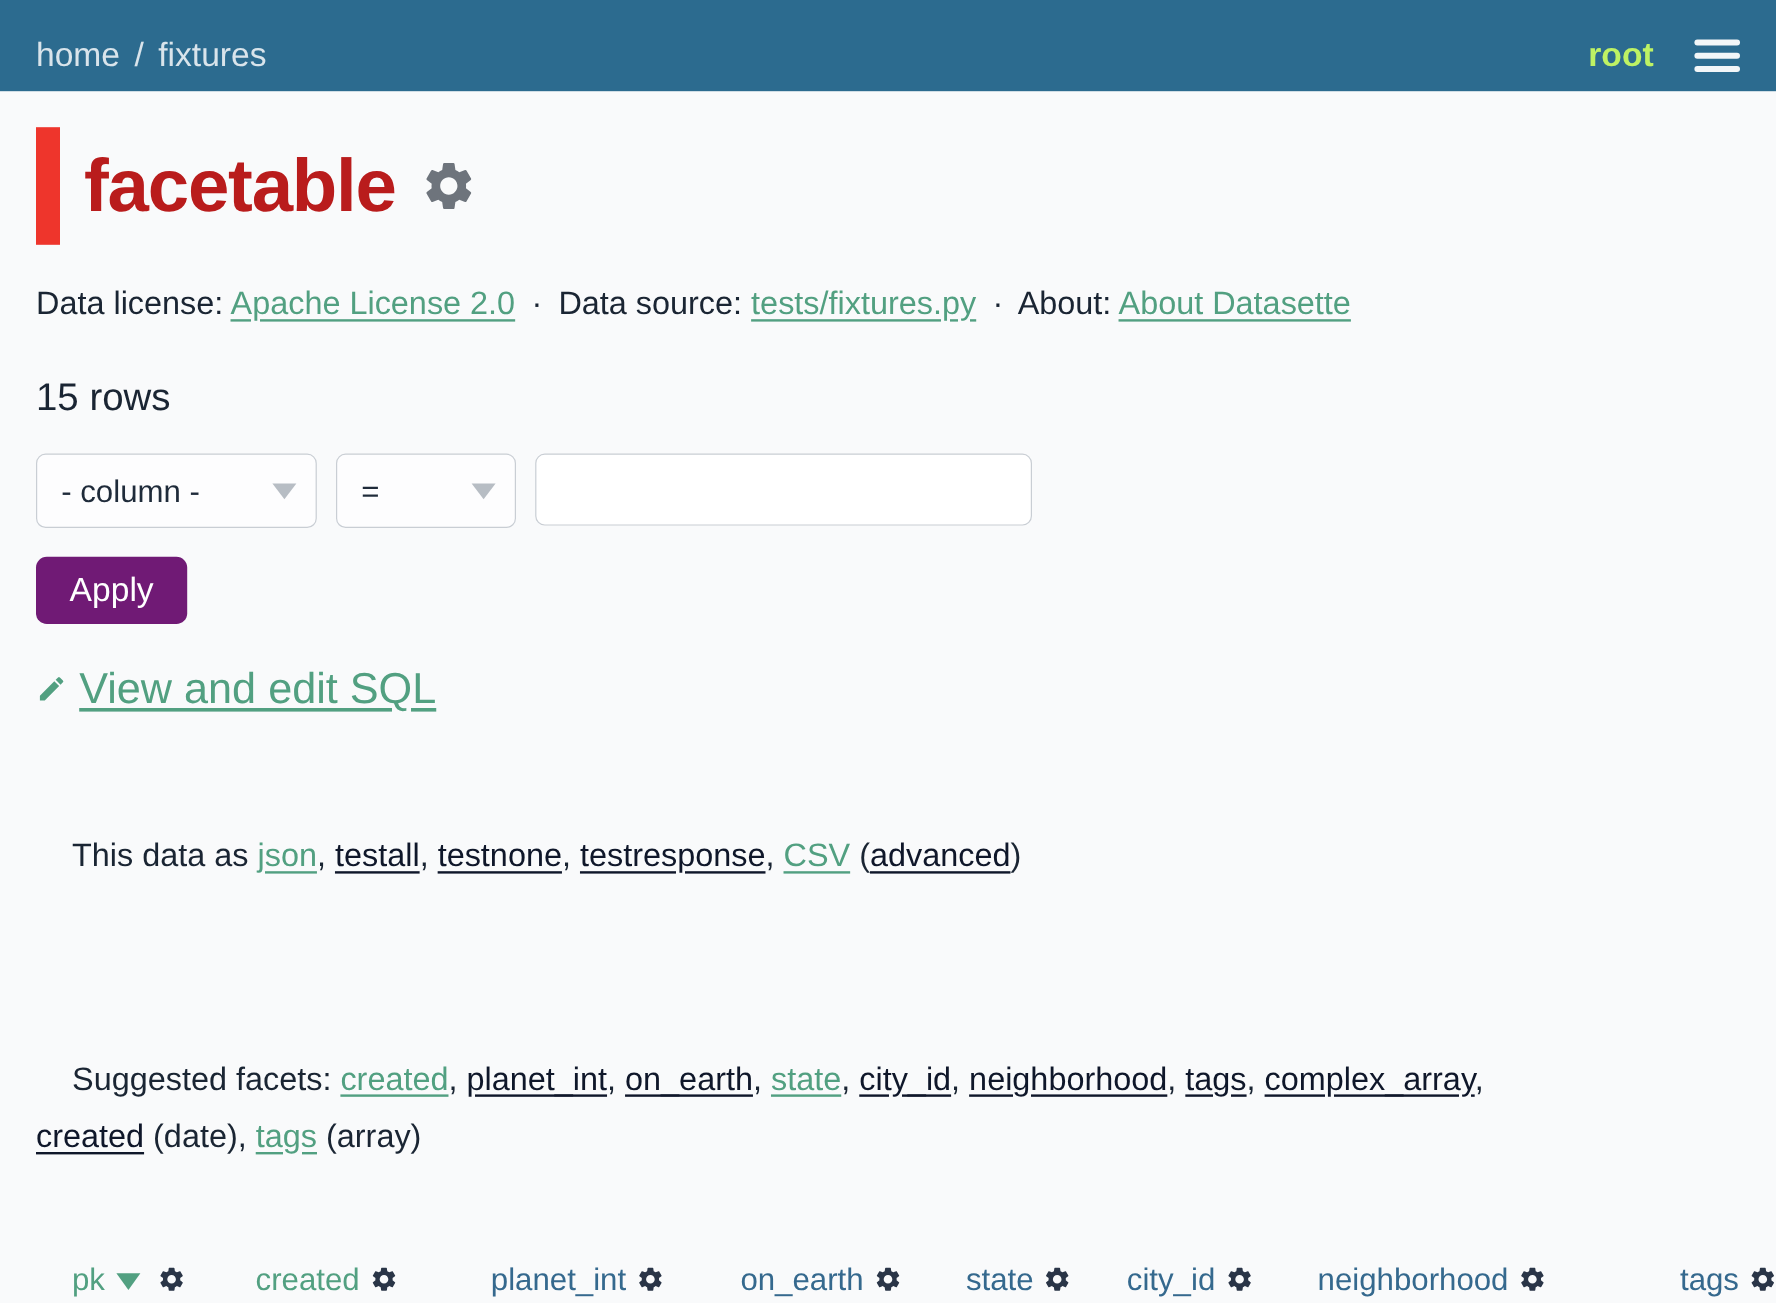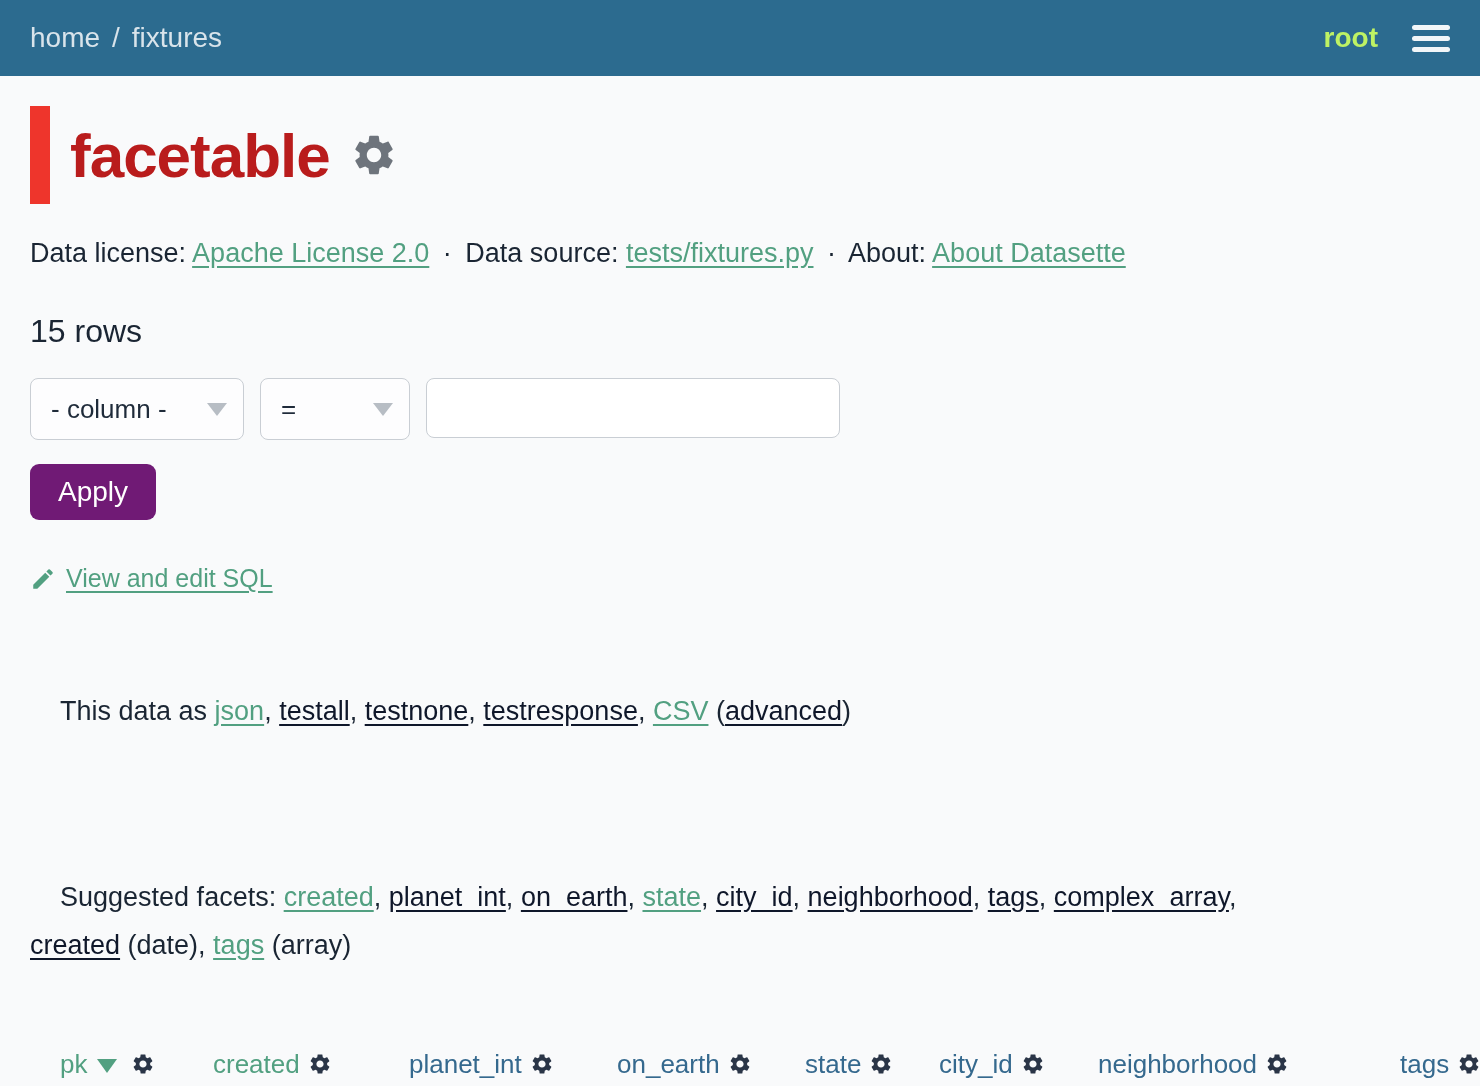--- a/index.html
+++ b/index.html
@@ -1,21 +1,21 @@
 <!DOCTYPE html>
 <html><head>
 <meta charset="utf-8">
 <style>
   * { margin:0; padding:0; box-sizing:border-box; }
   html,body { width:1480px; height:1086px; overflow:hidden; background:#f9fafb;
     font-family:"Liberation Sans", sans-serif; color:#1a2533; }
 
   
-  .topbar { height:76px; background:#2c6b8f; display:flex; align-items:center;
-    padding:0 30px; justify-content:space-between; }
+  .topbar { height:76px; background:#2c6b8f; display:flex; align-items:flex-end;
+    padding:14px 30px; justify-content:space-between; }
   .crumbs { font-size:28px; color:#d9e4eb; display:flex; align-items:center; }
   .crumbs a { color:#d9e4eb; text-decoration:none; }
   .crumb-sep { margin:0 12px; }
   .topbar-right { display:flex; align-items:center; gap:34px; }
   .user { color:#bef264; font-size:28px; font-weight:bold; }
   .burger { display:flex; flex-direction:column; gap:6px; cursor:pointer; }
   .burger div { width:38px; height:5px; background:#f2f6f8; border-radius:3px; }
 
   
   .page { padding:0 30px; }
@@ -33,33 +33,33 @@
   
   a.lnk { text-decoration:underline; text-underline-offset:4px; cursor:pointer; }
   a.fresh { color:#52a081; }
   a.visited { color:#0f172a; }
 
   
   .filters { margin-top:28px; display:flex; align-items:flex-start; gap:16px; }
   .fake-select { background:#fdfdfe; border:1px solid #c9ced4; border-radius:8px;
     height:62px; display:flex; align-items:center; justify-content:space-between;
     padding:0 16px 0 20px; font-size:26px; color:#1f2b3a; cursor:default; }
-  .sel-col { width:214px; }
+  .sel-col { width:234px; }
   .sel-op  { width:150px; }
   .tri-down { width:0; height:0; border-left:10px solid transparent;
     border-right:10px solid transparent; border-top:13px solid #b7bdc4; }
   .txt-input { width:414px; height:60px; border:1px solid #c9ced4; border-radius:8px;
     background:#ffffff; font-size:26px; padding:0 14px;
     font-family:"Liberation Sans", sans-serif; }
 
   .apply-btn { margin-top:24px; background:#701a75; color:#ffffff; border:none;
     border-radius:9px; font-size:28px; padding:12px 28px; cursor:pointer;
     font-family:"Liberation Sans", sans-serif; }
 
-  .sqlrow { margin-top:44px; font-size:25px; display:flex; align-items:center; gap:10px; }
+  .sqlrow { margin-top:33px; font-size:36px; display:flex; align-items:center; gap:10px; }
   .pencil { color:#52a081; display:flex; }
 
   .exportrow, .facetsrow { font-size:27px; white-space:pre-wrap; line-height:48px; }
   .exportrow { margin-top:46px; }
   .facetsrow { margin-top:42px; max-width:1420px; }
 
   
   table { margin-top:26px; margin-left:20px; border-collapse:collapse;
     table-layout:fixed; width:1560px; font-size:26px; }
   th { text-align:left; font-weight:normal; padding:6px 10px 10px 10px;

